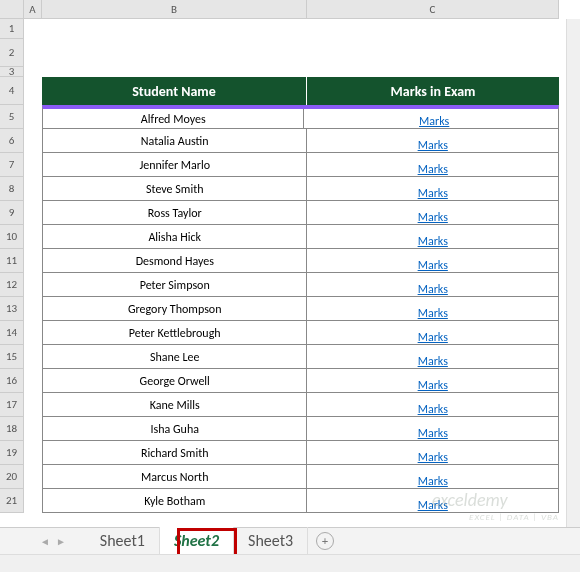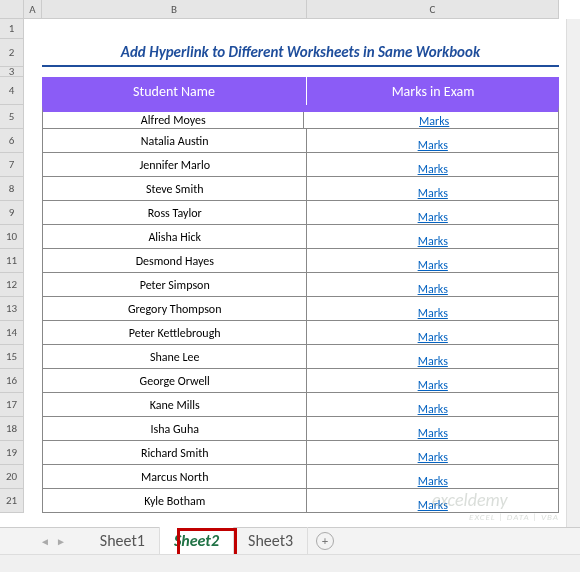--- a/index.html
+++ b/index.html
@@ -80,41 +80,41 @@
       font-size: 15px;
       border-bottom: 2px solid #1f4e9c;
     }
     .table-header {
       position: absolute;
       top: 58px;
       left: 18px;
       width: 517px;
       height: 28px;
       display: flex;
-      background: #8b5cf6;
+      background: #14532d;
       color: #fff;
-      font-weight: normal;
+      font-weight: bold;
       font-size: 14px;
     }
     .th-b { width: 265px; display:flex;align-items:center;justify-content:center;border-right:1px solid #fff; }
     .th-c { width: 252px; display:flex;align-items:center;justify-content:center; }
     .data-rows {
       position: absolute;
       top: 86px;
       left: 18px;
       width: 517px;
     }
     .data-row {
       display: flex;
       height: 24px;
       border-bottom: 1px solid #888;
       border-left: 1px solid #888;
       border-right: 1px solid #888;
     }
-    .data-row:first-child { border-top: 7px solid #8b5cf6; gap: 6px; }
+    .data-row:first-child { border-top: 4px solid #8b5cf6; gap: 6px; }
     .td-b {
       width: 265px;
       display: flex;
       align-items: center;
       justify-content: center;
       font-size: 12px;
       border-right: 1px solid #888;
     }
     .td-c {
       width: 251px;
@@ -243,21 +243,20 @@
     <div class="row-header">15</div>
     <div class="row-header">16</div>
     <div class="row-header">17</div>
     <div class="row-header">18</div>
     <div class="row-header">19</div>
     <div class="row-header">20</div>
     <div class="row-header">21</div>
   </div>
 
 <div class="sheet-area">
-  <div class="title-row">Add Hyperlink to Different Worksheets in Same Workbook</div>
   <div class="table-header">
     <div class="th-b">Student Name</div>
     <div class="th-c">Marks in Exam</div>
   </div>
   <div class="data-rows" id="data-rows">
       <div class="data-row">
         <div class="td-b">Alfred Moyes</div>
         <div class="td-c">
           <span class="hyperlink">Marks</span>
         </div>

